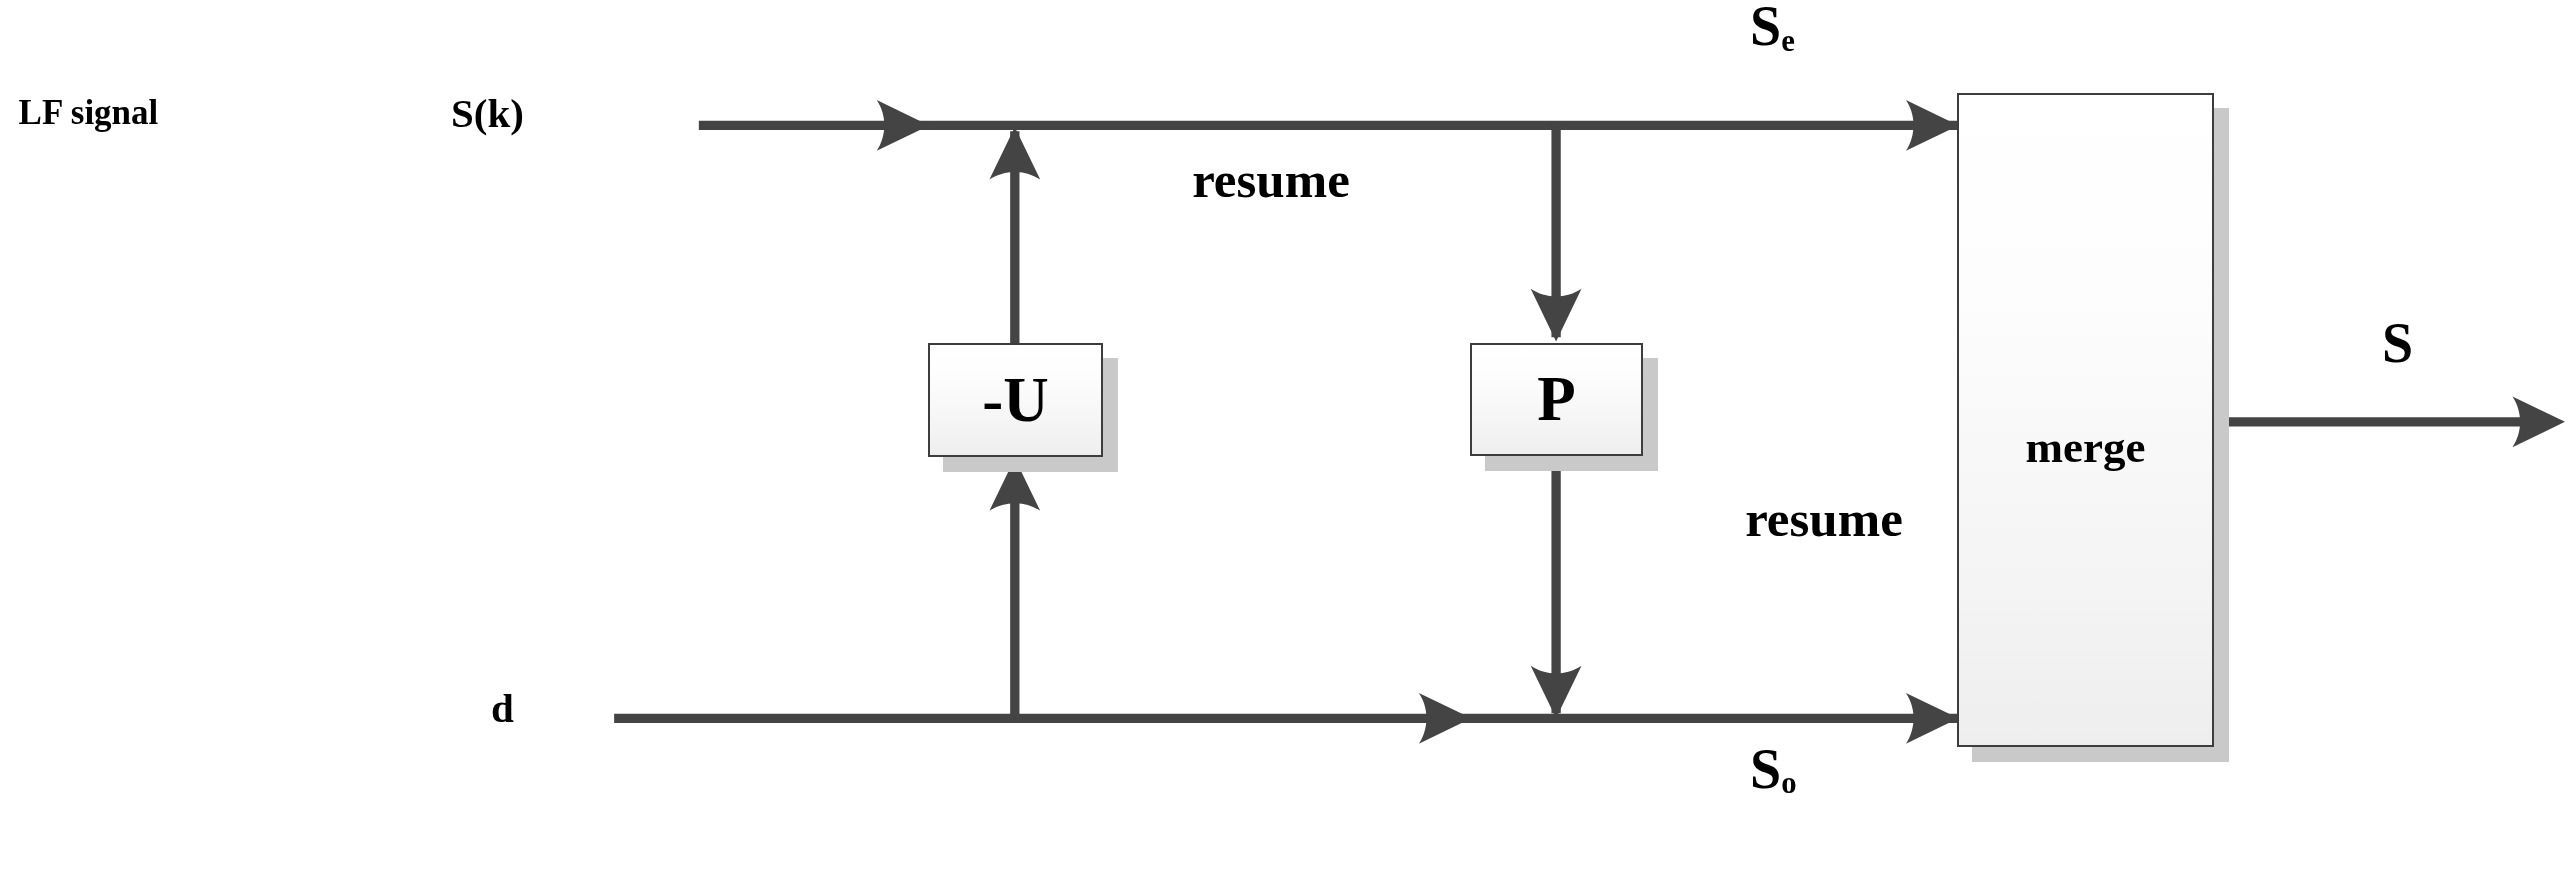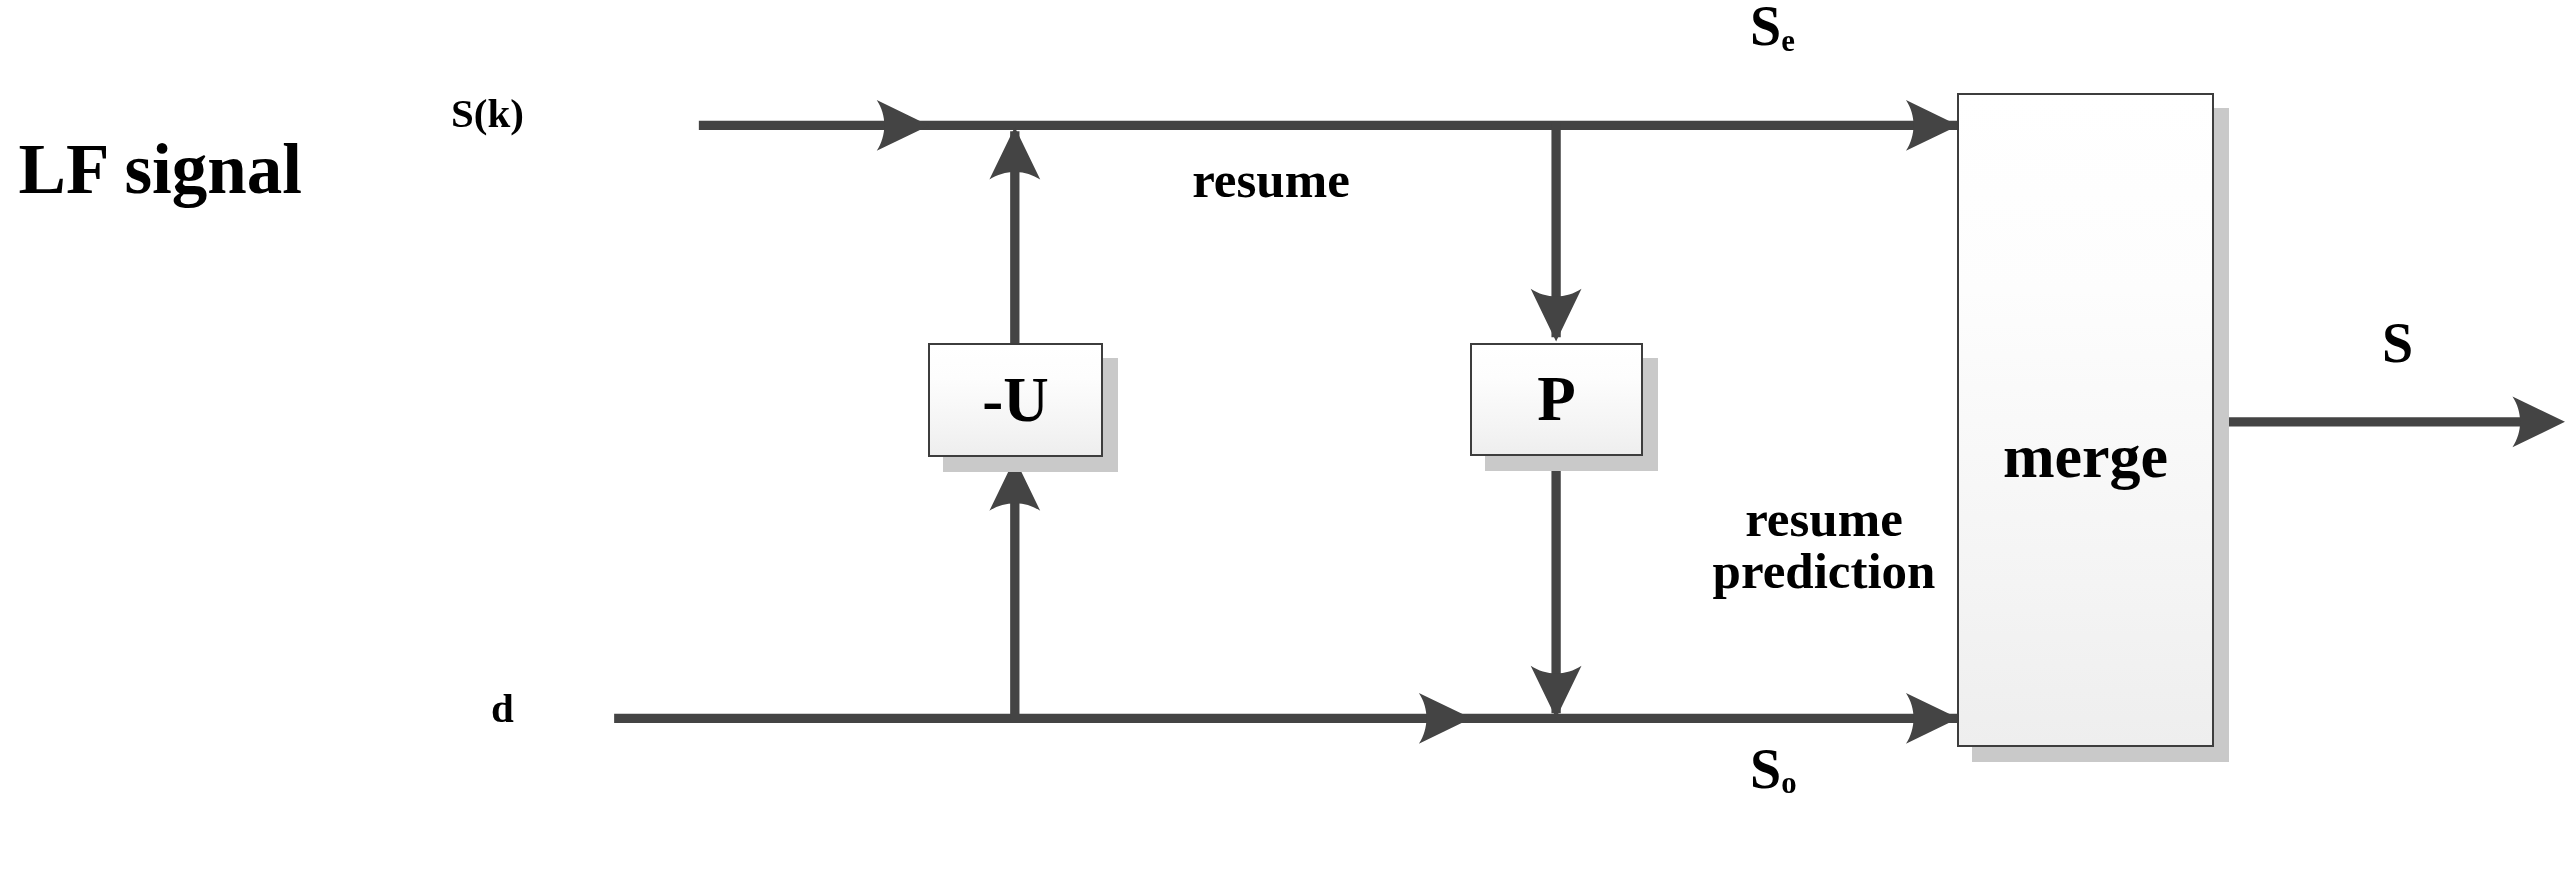--- a/index.html
+++ b/index.html
@@ -27,22 +27,21 @@
   }
   .lbl {
     position: absolute;
     color: #000000;
     font-weight: bold;
     font-family: "Liberation Serif", "DejaVu Serif", serif;
     white-space: nowrap;
     line-height: 1.0;
   }
   .lbl-row {
-    font-size: 71px;
-    margin-top: 39px;
+    font-size: 35px;
   }
   .lbl-sig {
     font-size: 41px;
   }
   .lbl-annot {
     font-size: 51px;
     text-align: center;
     line-height: 1.02;
   }
   .lbl-sub {
@@ -71,21 +70,21 @@
   .box-shadow {
     position: absolute;
     background: #c9c9c9;
     z-index: 0;
   }
   .box-op {
     font-size: 63px;
     z-index: 2;
   }
   .box-merge {
-    font-size: 62px;
+    font-size: 45px;
     z-index: 2;
     align-items: flex-start;
     padding-top: 16px;
   }
   .box-merge .box-merge-label {
     position: absolute;
     top: 326px;
     left: 0;
     right: 0;
     text-align: center;
@@ -167,21 +166,20 @@
   </div>
 
   <div class="lbl lbl-sub" style="left:2382px; top:315px;">S</div>
 
   <div class="lbl lbl-annot" style="left:1127px; top:154px; width:288px;">
     <div>resume</div>
   </div>
 
   <div class="lbl lbl-annot" style="left:1642px; top:493px; width:364px;">
     <div>resume</div>
-    <div>prediction</div>
   </div>
 
   <div class="box-shadow" style="left:943px; top:358px; width:175px; height:114px;"></div>
   <div class="box box-op" style="left:928px; top:343px; width:175px; height:114px;">
     <span>-U</span>
   </div>
 
   <div class="box-shadow" style="left:1485px; top:358px; width:173px; height:113px;"></div>
   <div class="box box-op" style="left:1470px; top:343px; width:173px; height:113px;">
     <span>P</span>

